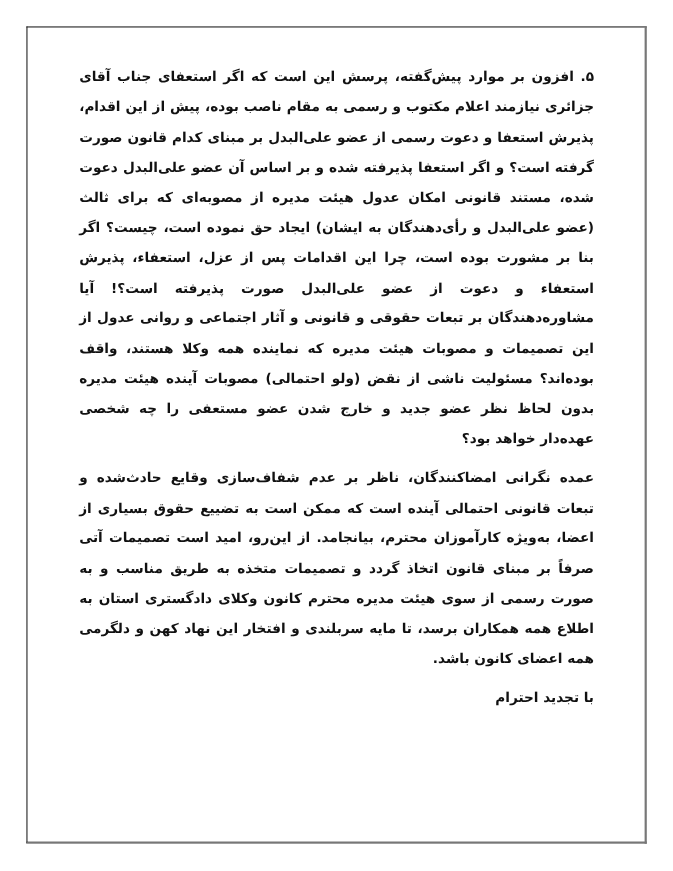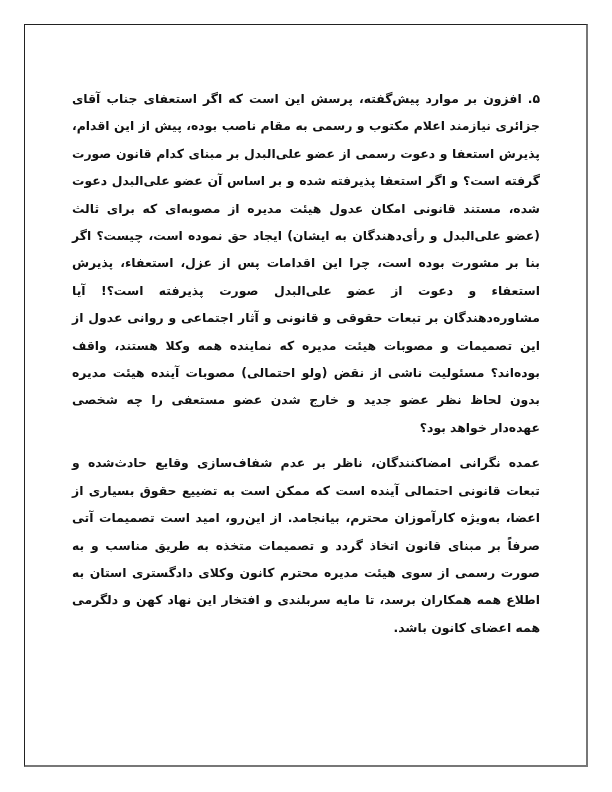--- a/index.html
+++ b/index.html
@@ -22,21 +22,21 @@
       height: 743px;
       border-left: 1.5px solid #222222;
       border-top: 1.5px solid #222222;
       border-right: 2px solid #777777;
       border-bottom: 2px solid #777777;
       box-sizing: border-box;
     }
     .content {
       position: absolute;
       left: 72px;
-      top: 85px;
+      top: 56px;
       width: 468px;
       direction: rtl;
       text-align: justify;
       text-align-last: right;
       color: #111111;
       font-weight: bold;
       font-size: 12.4px;
       line-height: 27.4px;
     }
     .para {
@@ -48,13 +48,14 @@
     }
   </style>
 </head>
 <body>
 
 <div class="page-frame"></div>
 
 <div class="content">
   <p class="para">۵. افزون بر موارد پیش‌گفته، پرسش این است که اگر استعفای جناب آقای جزائری نیازمند اعلام مکتوب و رسمی به مقام ناصب بوده، پیش از این اقدام، پذیرش استعفا و دعوت رسمی از عضو علی‌البدل بر مبنای کدام قانون صورت گرفته است؟ و اگر استعفا پذیرفته شده و بر اساس آن عضو علی‌البدل دعوت شده، مستند قانونی امکان عدول هیئت مدیره از مصوبه‌ای که برای ثالث (عضو علی‌البدل و رأی‌دهندگان به ایشان) ایجاد حق نموده است، چیست؟ اگر بنا بر مشورت بوده است، چرا این اقدامات پس از عزل، استعفاء، پذیرش استعفاء و دعوت از عضو علی‌البدل صورت پذیرفته است؟! آیا مشاوره‌دهندگان بر تبعات حقوقی و قانونی و آثار اجتماعی و روانی عدول از این تصمیمات و مصوبات هیئت مدیره که نماینده همه وکلا هستند، واقف بوده‌اند؟ مسئولیت ناشی از نقض (ولو احتمالی) مصوبات آینده هیئت مدیره بدون لحاظ نظر عضو جدید و خارج شدن عضو مستعفی را چه شخصی عهده‌دار خواهد بود؟</p>
   <p class="para">عمده نگرانی امضاکنندگان، ناظر بر عدم شفاف‌سازی وقایع حادث‌شده و تبعات قانونی احتمالی آینده است که ممکن است به تضییع حقوق بسیاری از اعضا، به‌ویژه کارآموزان محترم، بیانجامد. از این‌رو، امید است تصمیمات آتی صرفاً بر مبنای قانون اتخاذ گردد و تصمیمات متخذه به طریق مناسب و به صورت رسمی از سوی هیئت مدیره محترم کانون وکلای دادگستری استان به اطلاع همه همکاران برسد، تا مایه سربلندی و افتخار این نهاد کهن و دلگرمی همه اعضای کانون باشد.</p>
+  <p class="closing">با تجدید احترام</p>
 </div>
 
 </body></html>

